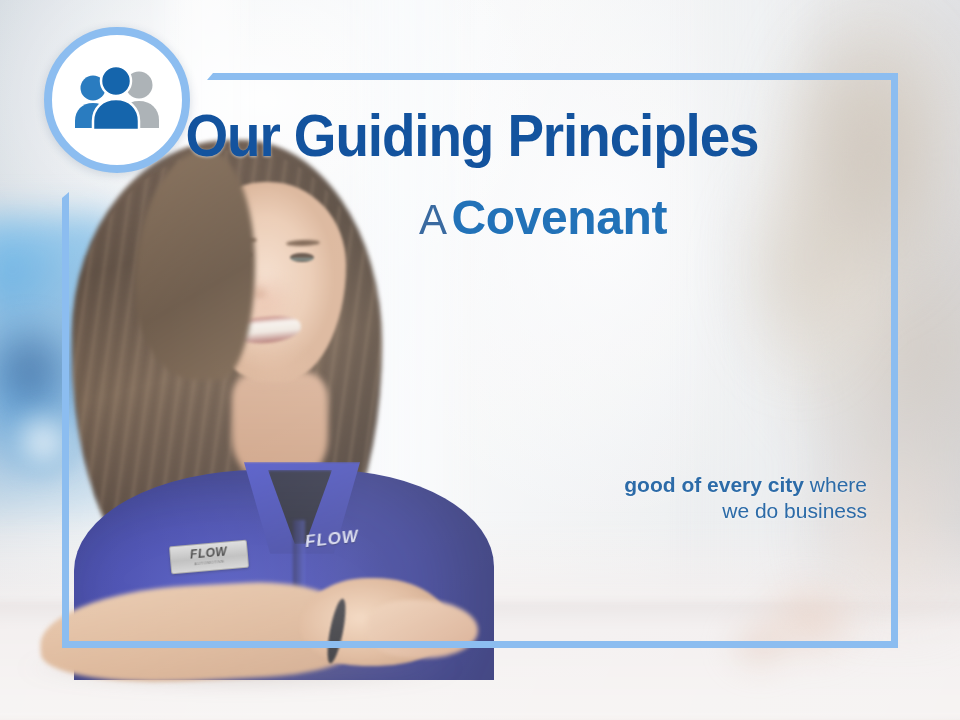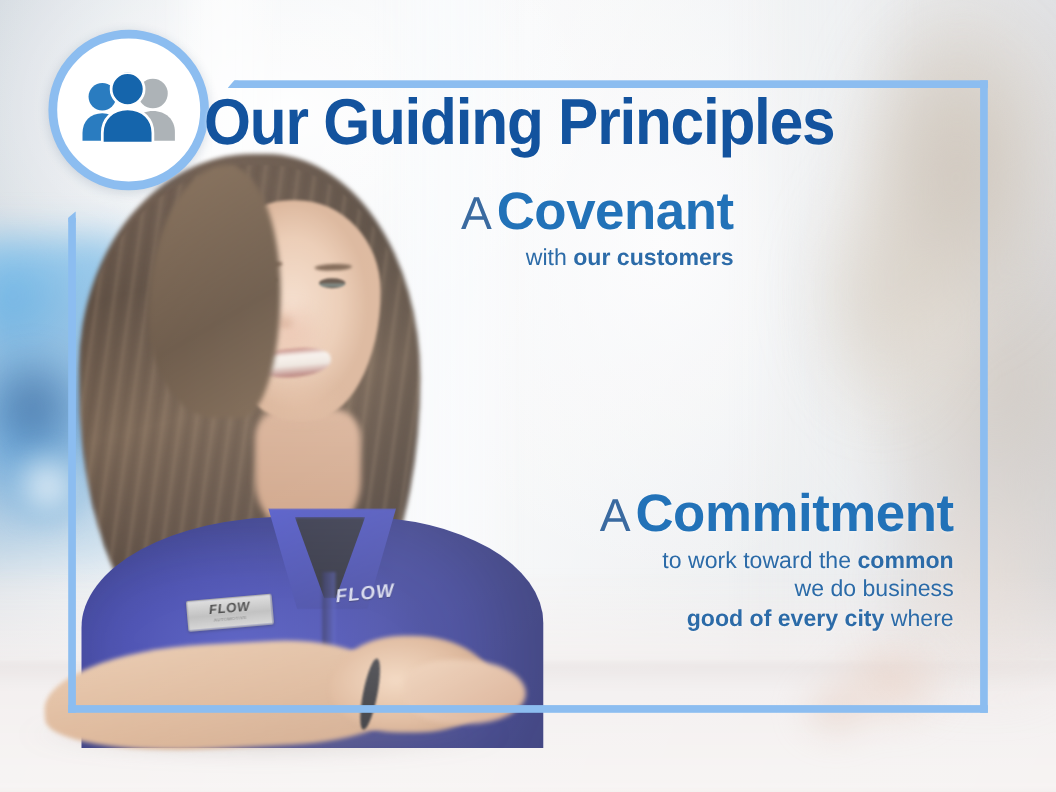--- a/index.html
+++ b/index.html
@@ -357,21 +357,21 @@
     box-shadow: 0 2px 10px rgba(40,70,110,.18);
     display: flex;
     align-items: center;
     justify-content: center;
   }
   .icon-circle svg { display: block; }
 
   
   .text-area {
     position: absolute;
-    left: 62px; top: 58px; width: 836px; height: 575px;
+    left: 62px; top: 83px; width: 836px; height: 575px;
   }
   .headline {
     position: absolute;
     left: 0; top: 24px; width: 820px;
     text-align: center;
     font-weight: bold;
     font-size: 59px;
     line-height: 1;
     letter-spacing: -1.2px;
     color: #13539e;
@@ -495,34 +495,26 @@
   </div>
 
   <div class="text-area">
     <div class="headline">Our Guiding Principles</div>
 
     <div class="principle" id="principle-1">
       <div class="p-title">
         <span class="p-art">A</span>
         <span class="p-word">Covenant</span>
       </div>
-      <div class="p-sub">
-          <div><span>with </span><b>our customers</b></div>
-        </div>
     </div>
 
     <div class="principle" id="principle-2">
     </div>
 
     <div class="principle" id="principle-3">
-      <div class="p-title">
-        <span class="p-art">A</span>
-        <span class="p-word">Commitment</span>
-      </div>
       <div class="p-sub">
-          <div><span>to work toward the </span><b>common</b></div>
+          <div><b>good of every city</b><span> where</span></div>
           <div><span>we do business</span></div>
-          <div><b>good of every city</b><span> where</span></div>
         </div>
     </div>
   </div>
 
 </div>
 
 </body></html>

